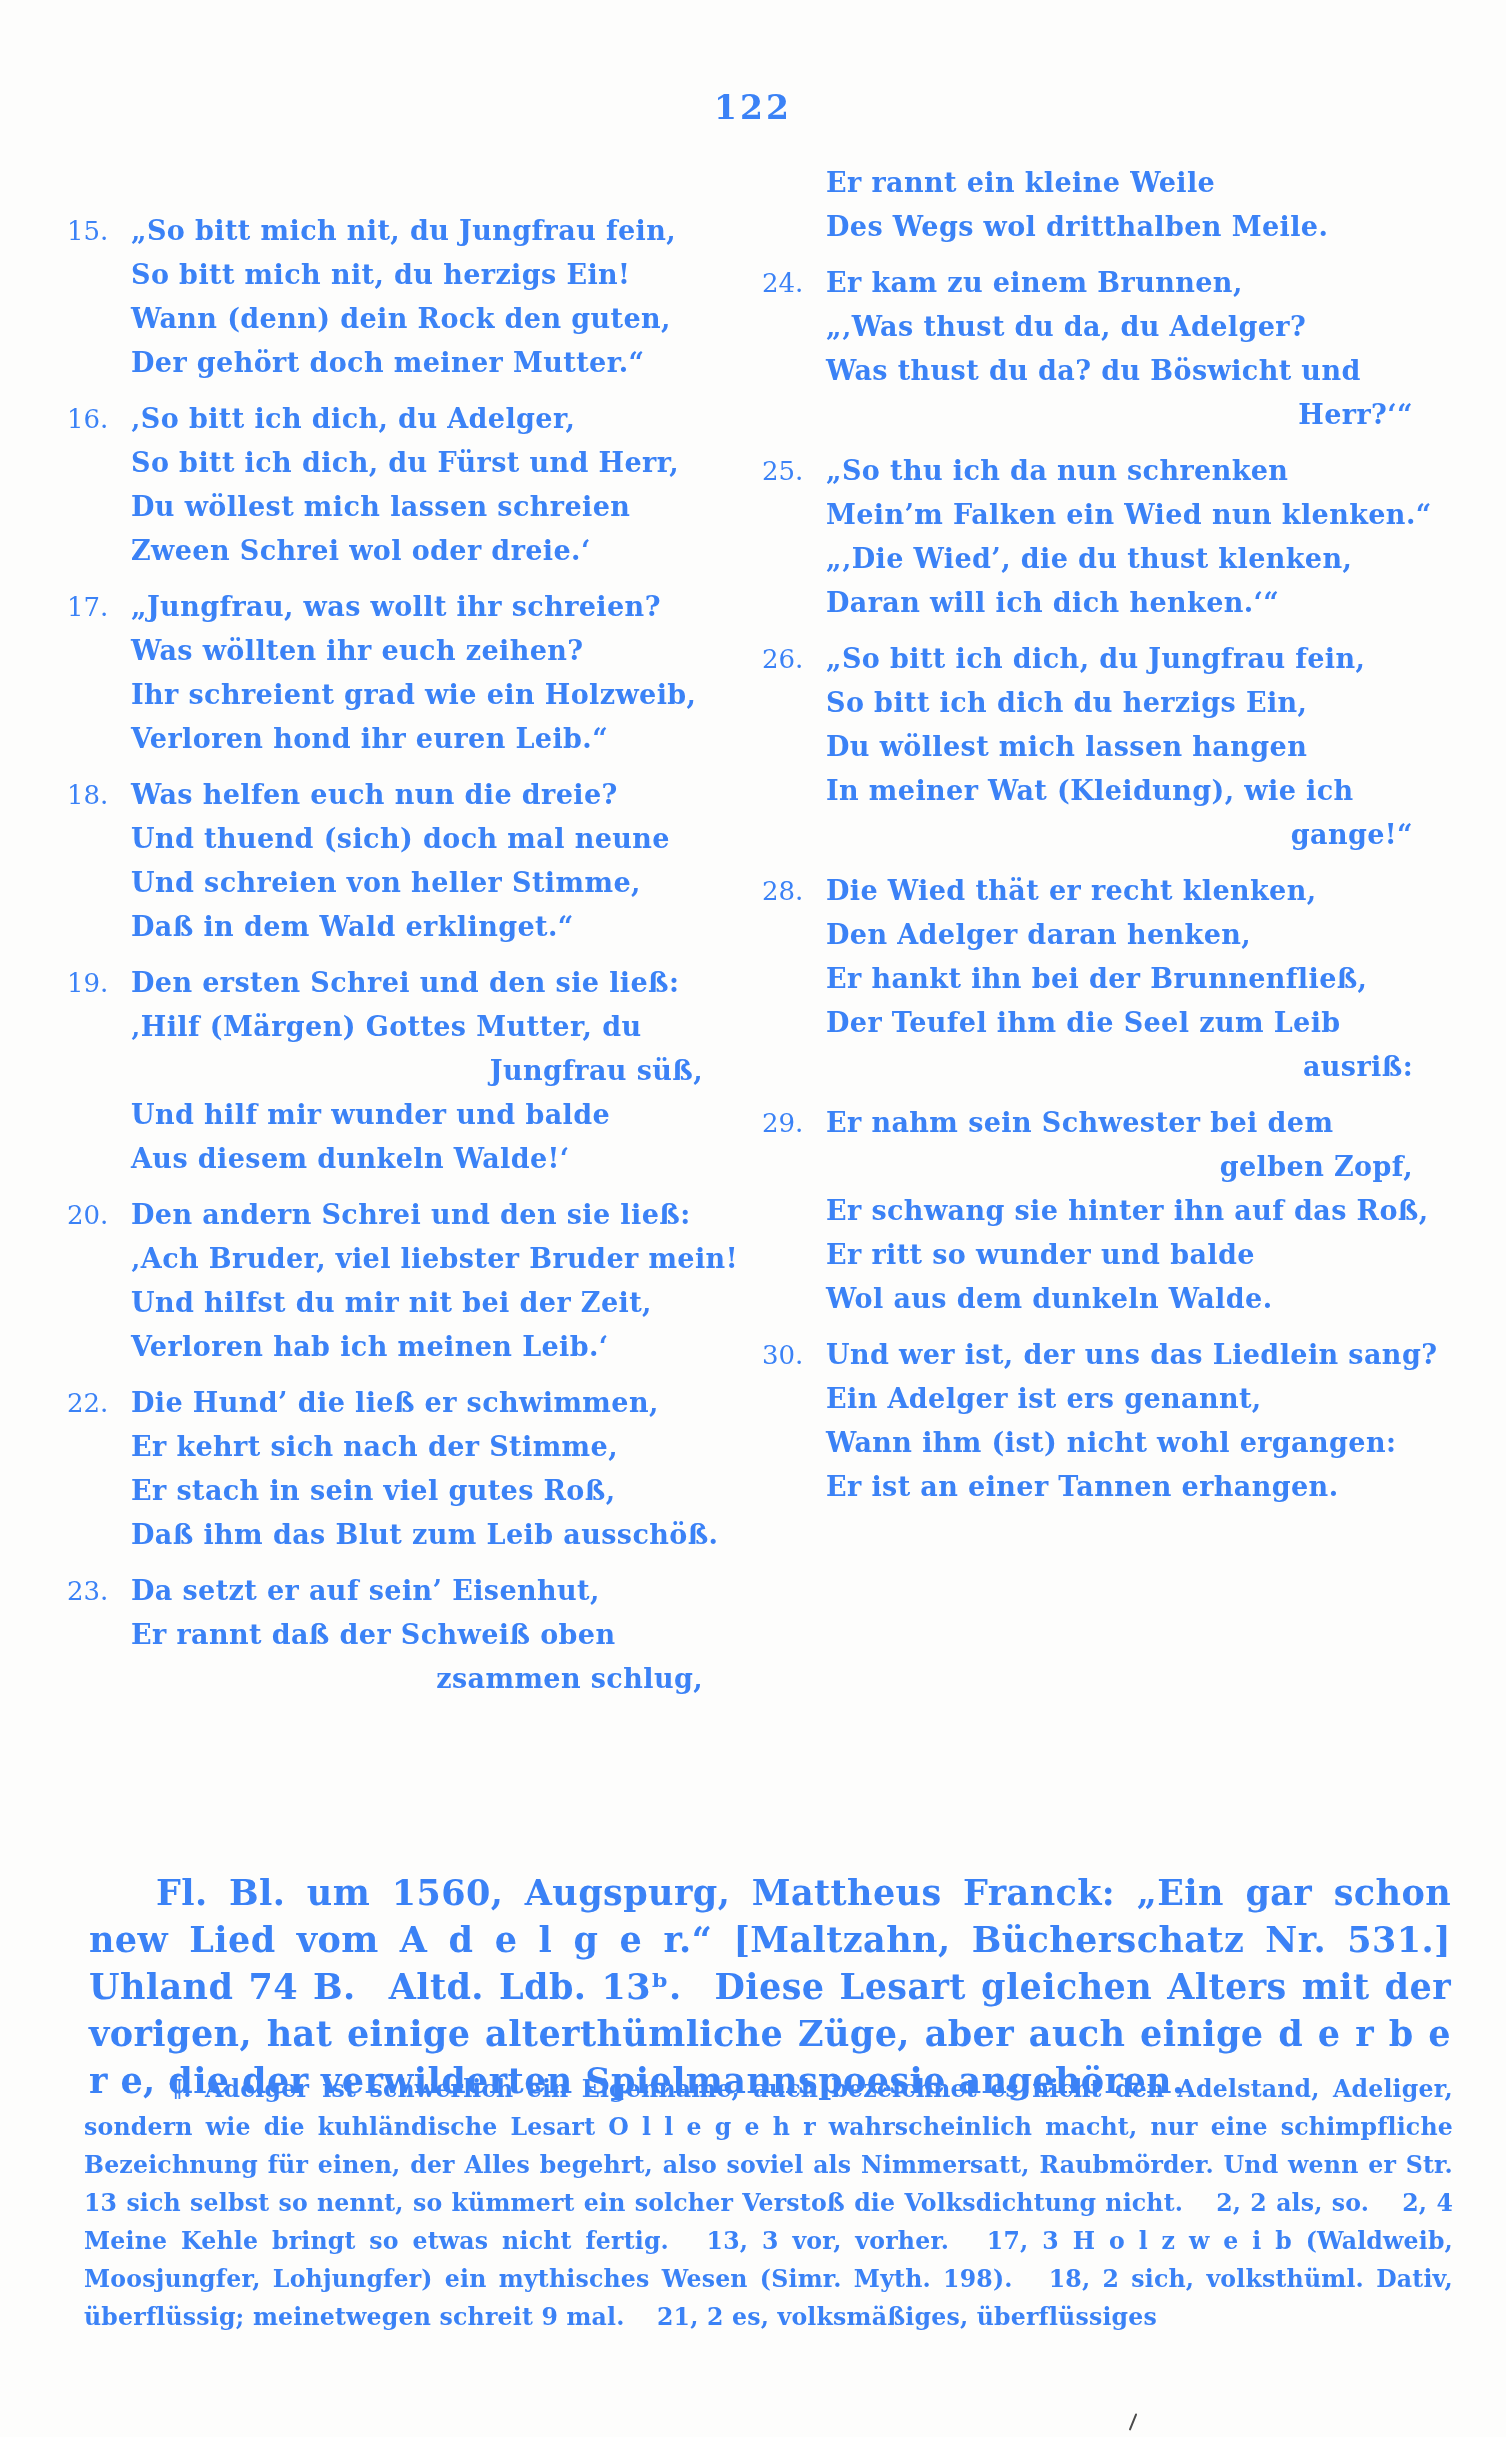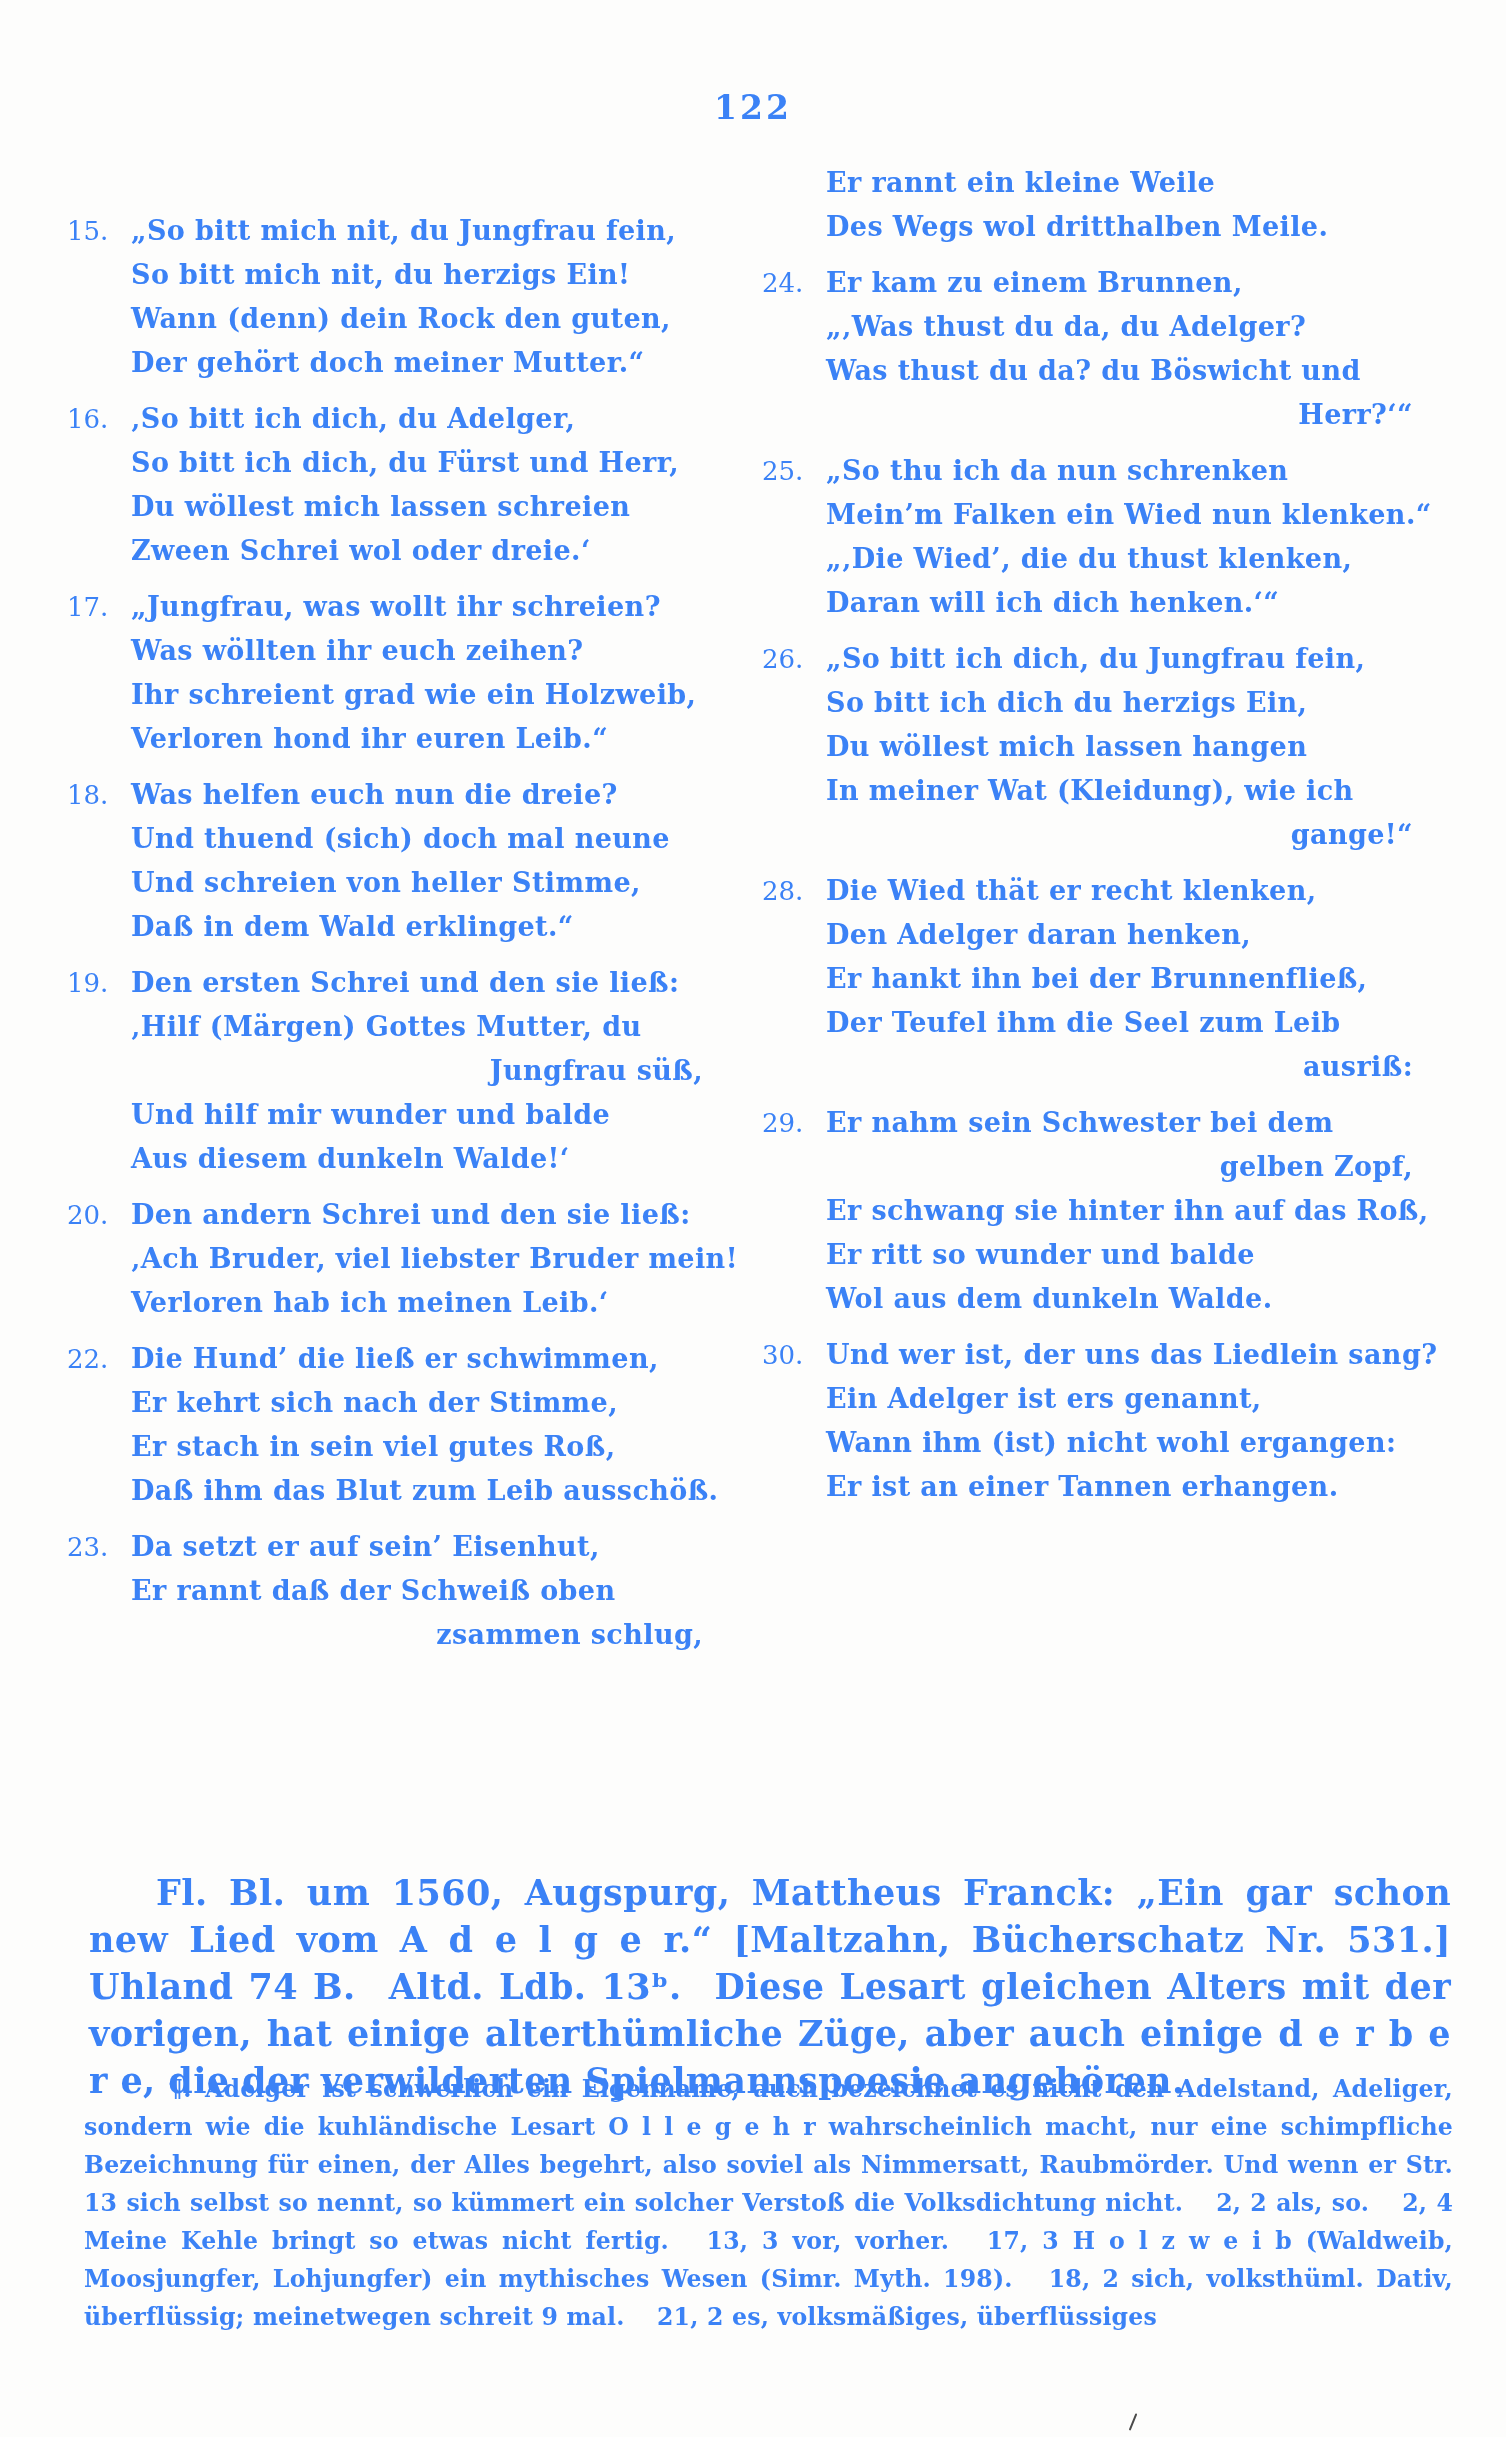--- a/index.html
+++ b/index.html
@@ -107,20 +107,21 @@
           <div class="vline cont">Jungfrau süß,</div>
           <div class="vline">Und hilf mir wunder und balde</div>
           <div class="vline">Aus diesem dunkeln Walde!‘</div>
         </div>
       </div>
       <div class="stanza">
         <span class="stanza-num">20.</span>
         <div class="stanza-lines">
           <div class="vline">Den andern Schrei und den sie ließ:</div>
           <div class="vline">‚Ach Bruder, viel liebster Bruder mein!</div>
+          <div class="vline">Und hilfst du mir nit bei der Zeit,</div>
           <div class="vline">Verloren hab ich meinen Leib.‘</div>
         </div>
       </div>
       <div class="stanza">
         <span class="stanza-num">22.</span>
         <div class="stanza-lines">
           <div class="vline">Die Hund’ die ließ er schwimmen,</div>
           <div class="vline">Er kehrt sich nach der Stimme,</div>
           <div class="vline">Er stach in sein viel gutes Roß,</div>
           <div class="vline">Daß ihm das Blut zum Leib ausschöß.</div>

